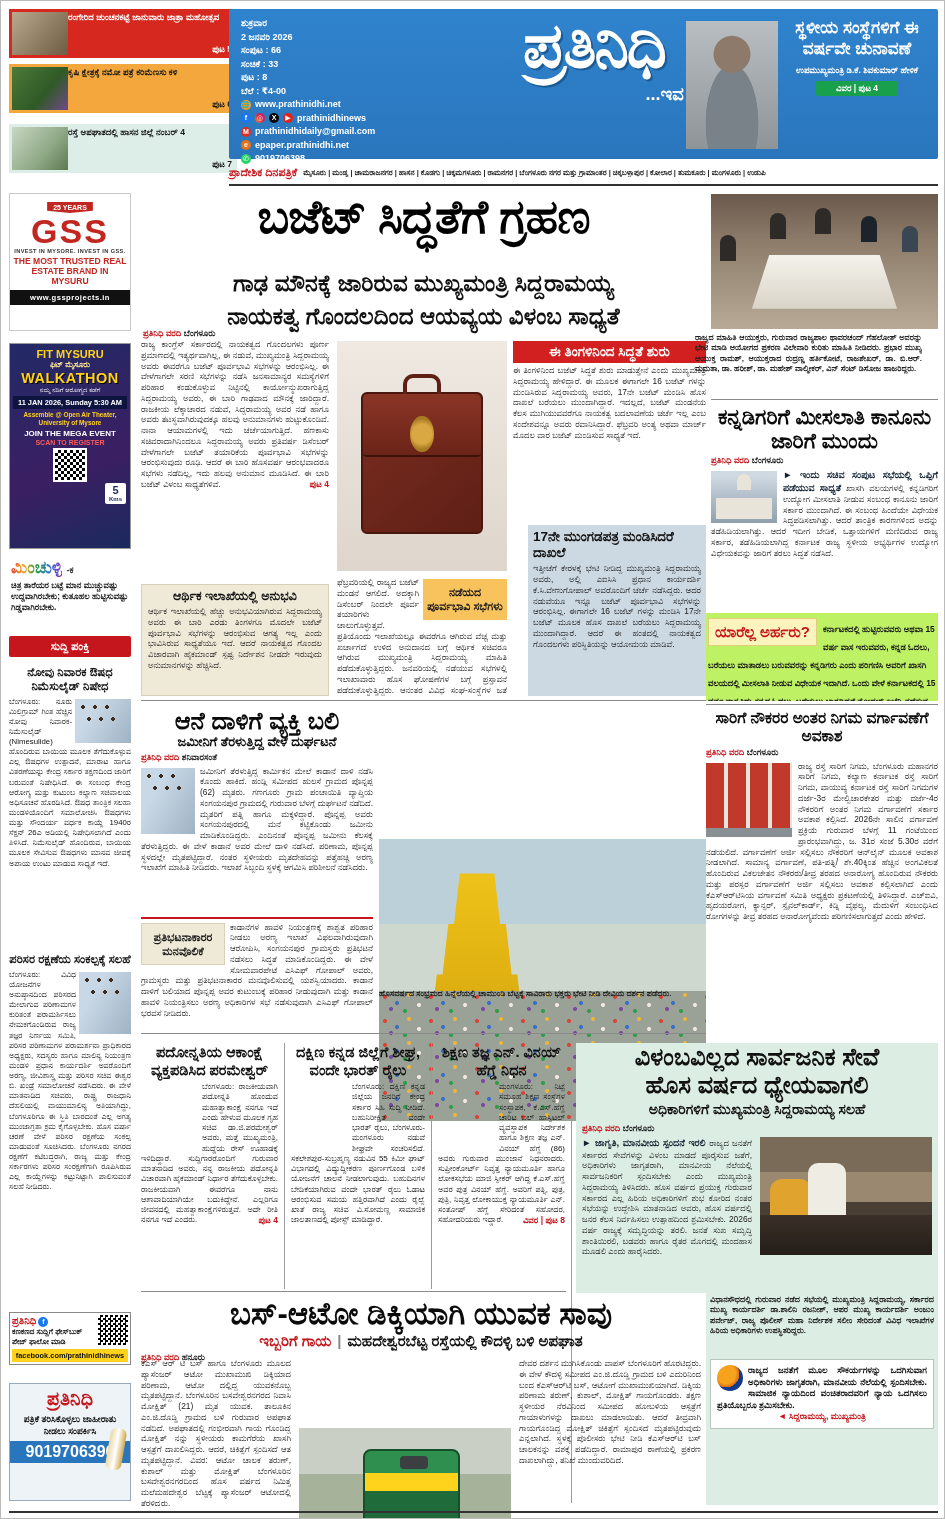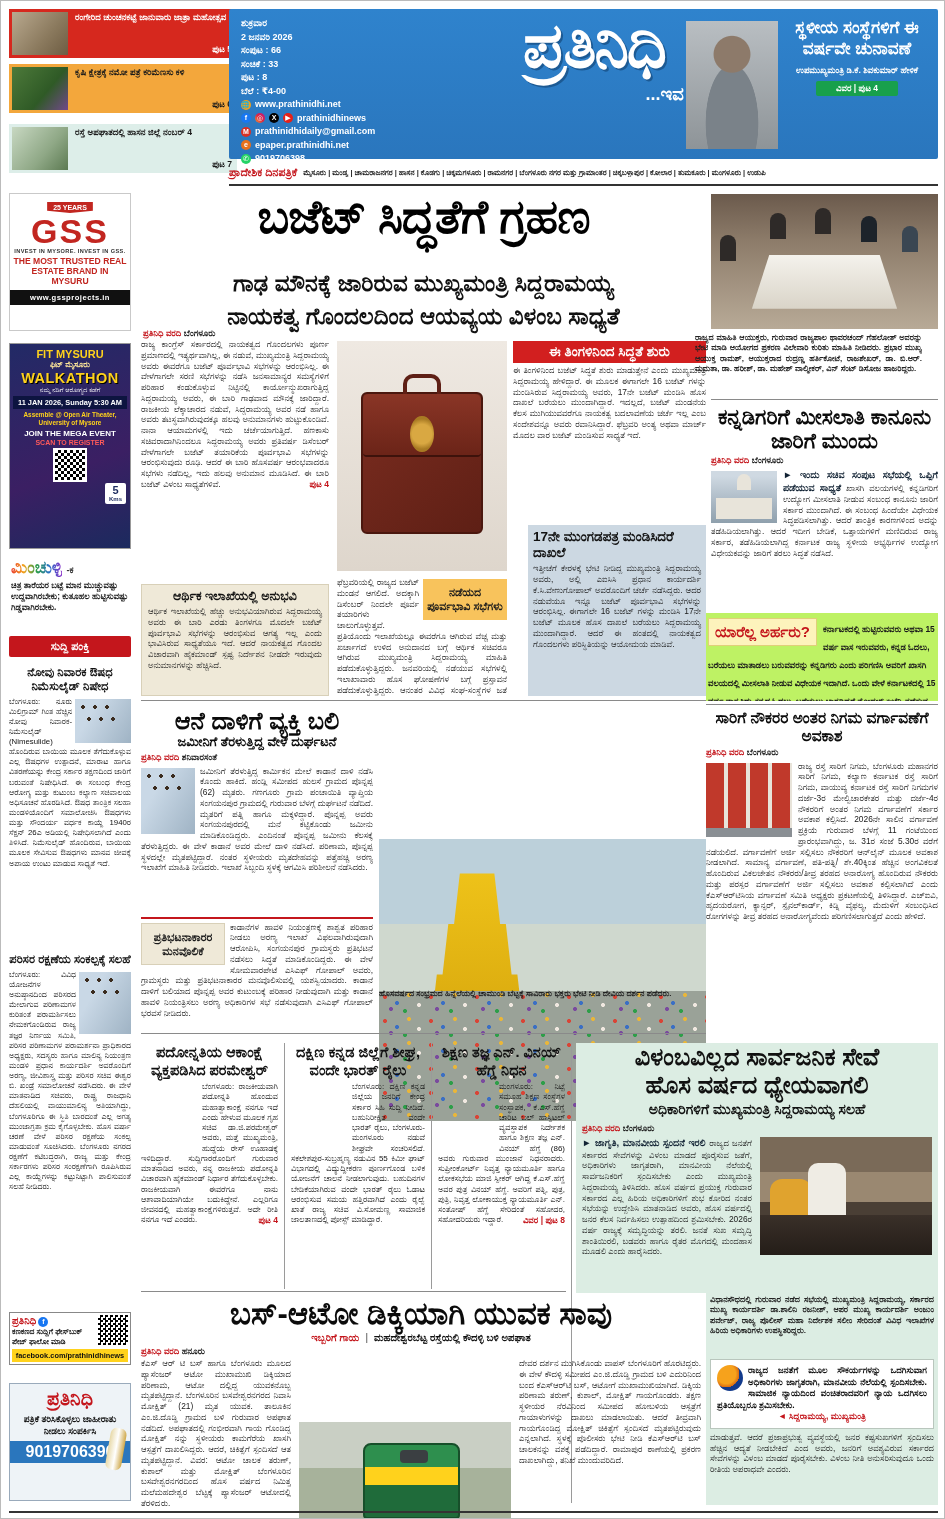--- a/index.html
+++ b/index.html
@@ -33,21 +33,21 @@
  radial-gradient(ellipse at 50% 80%,#7a8289 40%,transparent 41%),
  linear-gradient(#b9bec2,#8e9498)}
 .m-promo{position:absolute;right:6px;top:8px;width:150px;text-align:center;color:#fff}
 .m-promo .big{font-size:17px;font-weight:900;line-height:1.25}
 .m-promo .sub{font-size:8.5px;font-weight:bold;margin-top:5px;line-height:1.3}
 .m-promo .badge{display:inline-block;background:#18a04c;color:#fff;font-size:8.5px;font-weight:bold;padding:2px 20px;border-radius:2px;margin-top:5px}
 .strip{left:228px;top:160px;width:709px;height:25px;display:flex;align-items:center;gap:6px;border-bottom:2px solid #333}
 .strip .lab{color:#c4161c;font-weight:900;font-size:11px;white-space:nowrap}
 .strip .cities{font-size:7.4px;font-weight:bold;color:#222;white-space:nowrap;overflow:hidden}
 
-.teaser{position:absolute;left:8px;width:228px;height:49px;display:flex;padding:3px;gap:7px}
+.teaser{position:absolute;left:8px;width:228px;height:49px;display:flex;padding:3px;gap:0}
 .t-photo{width:56px;height:43px;flex:0 0 auto}
 .t-txt{flex:1;font-size:8.6px;font-weight:bold;line-height:1.25;position:relative}
 .t-page{position:absolute;right:2px;bottom:0;font-size:8.6px;font-weight:bold}
 
 .rail-block{position:absolute;left:8px;width:122px}
 .gss{border:1px solid #c9c9c9;background:#fff;text-align:center;padding-top:2px}
 .gss .badge{display:inline-block;background:#c22620;color:#fff;font-size:7px;font-weight:bold;padding:2px 6px;clip-path:polygon(0 0,100% 0,100% 80%,50% 100%,0 80%)}
 .gss .gssname{font-size:34px;font-weight:900;color:#c22620;letter-spacing:2px;line-height:1}
 .gss .l1{font-size:5.6px;font-weight:bold;color:#333;letter-spacing:.4px}
 .gss .l2{font-size:8.6px;font-weight:900;color:#c22620;line-height:1.15;margin:3px 2px}
@@ -141,21 +141,21 @@
 .meetph{position:relative;background:linear-gradient(#7a6a58 0 30%,#9a8871 30% 55%,#4a3f35 55%)}
 .meetph .desk{position:absolute;left:0;bottom:0;width:100%;height:34%;background:linear-gradient(#3a3029,#241d18)}
 .meetph .cmfig{position:absolute;left:28%;top:22%;width:22%;height:50%;background:#efece4;border-radius:10px 10px 0 0}
 .meetph .fig2{position:absolute;left:6%;bottom:10%;width:24%;height:55%;background:#e0a32e;border-radius:12px 12px 0 0}
 .quotebox{background:#fff;border:1px solid #b9c6bd;padding:5px 6px;font-size:8.6px;font-weight:bold;line-height:1.35;text-align:justify}
 .qball{float:left;width:26px;height:26px;margin:0 5px 2px 0;border-radius:50%;background:radial-gradient(circle at 35% 35%,#f6a21c 40%,#d96a10 55%,#123a8c 56% 75%,#0b2a66)}
 .autoph{position:relative;background:linear-gradient(#c9cfc4 0 40%,#a7b29b 40%)}
 .auto-body{position:absolute;left:30%;top:18%;width:46%;height:66%;background:linear-gradient(#2e8f4e 0 30%,#ffd21c 30% 55%,#1f6b3a 55%);border-radius:8px 8px 4px 4px;border:2px solid #174f2a}
 .auto-shield{position:absolute;left:38%;top:8%;width:30%;height:18%;background:#3b3f42;border-radius:4px}
 
-.acc-sub{font-size:10px;font-weight:900}
+.acc-sub{font-size:15px;font-weight:900}
 .acc-sub .blk{color:#111}
 .acc-sub .bar{color:#888;padding:0 6px}
 </style>
 </head>
 <body>
 
 <div class="page">
 
   <div class="teaser" style="top:8px;background:#d6281e;color:#fff">
     <div class="t-photo ph" style="background:linear-gradient(130deg,#b9a98f,#8b7a5e 60%,#6d5c42)"></div>
@@ -434,21 +434,20 @@
     </div>
   </div>
 
   <div class="abs greenblk of" style="left:705px;top:1292px;width:232px;height:212px;padding:2px 4px">
     <div class="cap" style="height:64px;overflow:hidden">ವಿಧಾನಸೌಧದಲ್ಲಿ ಗುರುವಾರ ನಡೆದ ಸಭೆಯಲ್ಲಿ ಮುಖ್ಯಮಂತ್ರಿ ಸಿದ್ದರಾಮಯ್ಯ, ಸರ್ಕಾರದ ಮುಖ್ಯ ಕಾರ್ಯದರ್ಶಿ ಡಾ.ಶಾಲಿನಿ ರಜನೀಶ್, ಆಪರ ಮುಖ್ಯ ಕಾರ್ಯದರ್ಶಿ ಅಂಜುಂ ಪರ್ವೇಜ್, ರಾಜ್ಯ ಪೊಲೀಸ್ ಮಹಾ ನಿರ್ದೇಶಕ ಸಲೀಂ ಸೇರಿದಂತೆ ವಿವಿಧ ಇಲಾಖೆಗಳ ಹಿರಿಯ ಅಧಿಕಾರಿಗಳು ಉಪಸ್ಥಿತರಿದ್ದರು.</div>
     <div class="quotebox">
       <span class="qball"></span>
       <span>ರಾಜ್ಯದ ಜನತೆಗೆ ಮೂಲ ಸೌಕರ್ಯಗಳನ್ನು ಒದಗಿಸುವಾಗ ಅಧಿಕಾರಿಗಳು ಜಾಗೃತರಾಗಿ, ಮಾನವೀಯ ನೆಲೆಯಲ್ಲಿ ಸ್ಪಂದಿಸಬೇಕು. ಸಾಮಾಜಿಕ ನ್ಯಾಯದಿಂದ ವಂಚಿತರಾದವರಿಗೆ ನ್ಯಾಯ ಒದಗಿಸಲು ಪ್ರತಿಯೊಬ್ಬರೂ ಶ್ರಮಿಸಬೇಕು.</span>
       <div class="red ct">◄ ಸಿದ್ದರಾಮಯ್ಯ, ಮುಖ್ಯಮಂತ್ರಿ</div>
     </div>
-    <div class="body-txt of" style="height:56px;margin-top:3px">ಮಾಡುತ್ತವೆ. ಆದರೆ ಪ್ರಜಾಪ್ರಭುತ್ವ ವ್ಯವಸ್ಥೆಯಲ್ಲಿ ಜನರ ಕಷ್ಟಸುಖಗಳಿಗೆ ಸ್ಪಂದಿಸಲು ಹೆಚ್ಚಿನ ಆದ್ಯತೆ ನೀಡಬೇಕಿದೆ ಎಂದ ಅವರು, ಜನರಿಗೆ ಅವಶ್ಯವಿರುವ ಸರ್ಕಾರದ ಸೇವೆಗಳನ್ನು ವಿಳಂಬ ಮಾಡದೆ ಪೂರೈಸಬೇಕು. ವಿಳಂಬ ನೀತಿ ಅನುಸರಿಸುವುದೂ ಒಂದು ರೀತಿಯ ಅಪರಾಧವೇ ಎಂದರು.</div>
   </div>
 
   <div class="hdiv" style="left:140px;top:1290px;width:425px"></div>
   <div class="abs" style="left:140px;top:1295px;width:560px;height:212px">
     <div class="art-head" style="font-size:31px">ಬಸ್-ಆಟೋ ಡಿಕ್ಕಿಯಾಗಿ ಯುವಕ ಸಾವು</div>
     <div class="acc-sub ct">
       <span class="red">ಇಬ್ಬರಿಗೆ ಗಾಯ</span><span class="bar">|</span><span class="blk">ಮಹದೇಶ್ವರಬೆಟ್ಟ ರಸ್ತೆಯಲ್ಲಿ ಕೌದಳ್ಳಿ ಬಳಿ ಅಪಘಾತ</span>
     </div>
     <div class="byline"><span class="lbl">ಪ್ರತಿನಿಧಿ ವರದಿ</span> <span class="city">ಹನೂರು</span></div>
     <div class="abs body-txt of" style="left:0;top:62px;width:150px;height:148px">ಕೆಎಸ್ ಆರ್ ಟಿ ಬಸ್ ಹಾಗೂ ಬೆಂಗಳೂರು ಮೂಲದ ಪ್ಯಾಸೆಂಜರ್ ಆಟೋ ಮುಖಾಮುಖಿ ಡಿಕ್ಕಿಯಾದ ಪರಿಣಾಮ, ಆಟೋ ದಲ್ಲಿದ್ದ ಯುವಕನೊಬ್ಬ ಮೃತಪಟ್ಟಿದ್ದಾನೆ. ಬೆಂಗಳೂರಿನ ಬಸವೇಶ್ವರನಗರದ ನಿವಾಸಿ ಮೋಕ್ಷಿತ್ (21) ಮೃತ ಯುವಕ. ತಾಲೂಕಿನ ಎಂ.ಜಿ.ದೊಡ್ಡಿ ಗ್ರಾಮದ ಬಳಿ ಗುರುವಾರ ಅಪಘಾತ ನಡೆದಿದೆ. ಅಪಘಾತದಲ್ಲಿ ಗಂಭೀರವಾಗಿ ಗಾಯ ಗೊಂಡಿದ್ದ ಮೋಕ್ಷಿತ್ ನನ್ನು ಸ್ಥಳೀಯರು ಕಾಮಗೆರೆಯ ಖಾಸಗಿ ಆಸ್ಪತ್ರೆಗೆ ದಾಖಲಿಸಿದ್ದರು. ಆದರೆ, ಚಿಕಿತ್ಸೆಗೆ ಸ್ಪಂದಿಸದೆ ಆತ ಮೃತಪಟ್ಟಿದ್ದಾನೆ. ವಿವರ: ಆಟೋ ಚಾಲಕ ತರುಣ್, ಕುಶಾಲ್ ಮತ್ತು ಮೋಕ್ಷಿತ್ ಬೆಂಗಳೂರಿನ ಬಸವೇಶ್ವರನಗರದಿಂದ ಹೊಸ ವರ್ಷದ ನಿಮಿತ್ತ ಮಲೆಮಹದೇಶ್ವರ ಬೆಟ್ಟಕ್ಕೆ ಪ್ಯಾಸೆಂಜರ್ ಆಟೋದಲ್ಲಿ ತೆರಳಿದ್ದರು.</div>

